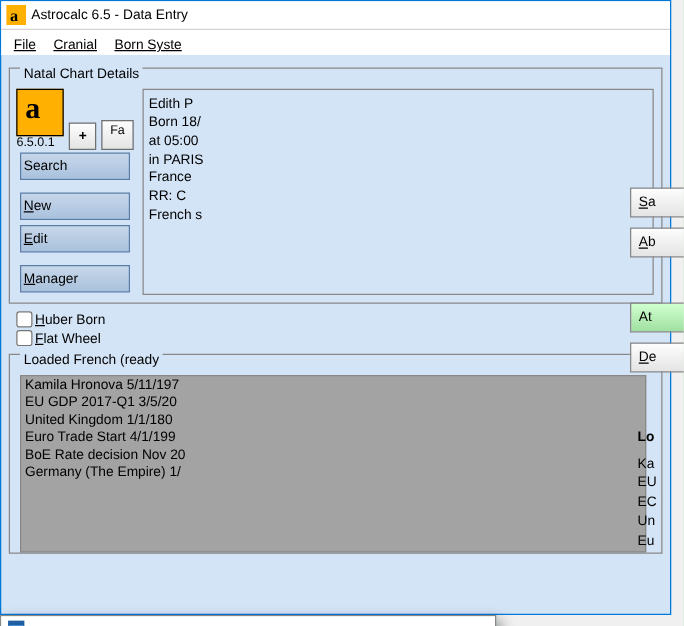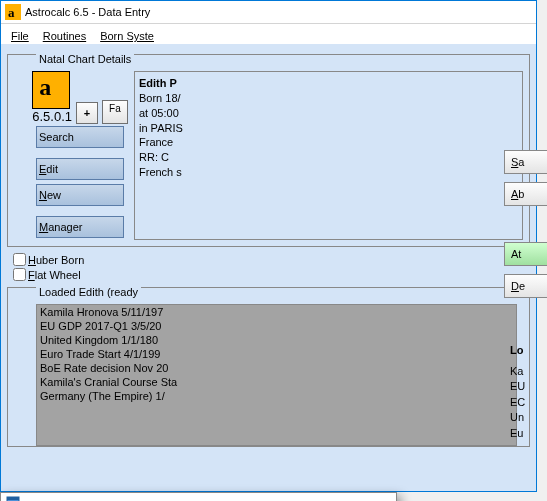--- a/index.html
+++ b/index.html
@@ -3,31 +3,31 @@
 <meta charset="utf-8">
 <style>
 body{margin:0;font-family:"Segoe UI",Tahoma,sans-serif;font-size:11px;color:#000;background:#f0f0f0;overflow:hidden;width:547px;height:501px;position:relative}
 .main-win{left:12px;top:10px;width:535px;height:490px;background:#d4e4f7;border:1px solid #0078d7}
 .titlebar{background:#fff;height:22px;border-bottom:1px solid #d4d4d4;display:flex;align-items:center;padding-left:4px;font-size:11px}
 .titlebar img,.icon-box{width:16px;height:16px;margin-right:4px}
 .menubar{background:#fff;height:20px;display:flex;align-items:flex-end;padding-left:6px;gap:6px}
 .menu-item{padding:2px 4px;cursor:default}
 .u{text-decoration:underline}
 .fieldset-label{position:relative;top:-6px;background:#d4e4f7;padding:0 3px;margin-left:6px;font-size:11px}
-.fieldset{border:1px solid #888;margin:6px;padding:4px 6px 6px 22px}
+.fieldset{border:1px solid #888;margin:6px;padding:4px 6px 6px 2px}
 .logo{display:inline-block;width:36px;height:36px;background:#ffb000;border:1px solid #000;position:relative;vertical-align:top}
 .logo:after{content:"a";position:absolute;left:6px;top:2px;font-size:24px;font-weight:bold;font-family:serif;color:#000}
-.ver{font-size:13px;display:block;text-align:center}
+.ver{font-size:10px;display:block;}
 .btn{background:linear-gradient(#fdfdfd,#e4e4e4);border:1px solid #707070;padding:2px 4px;text-align:center;cursor:default;font-size:10px}
 .btn-blue{background:linear-gradient(#c7d7ea,#a9c1dd);border:1px solid #5a7ca8;color:#000;width:82px;padding:4px 2px;margin:2px 0}
 .btn-plus{background:linear-gradient(#fdfdfd,#e4e4e4);border:1px solid #707070;width:20px;height:20px;display:inline-flex;align-items:center;justify-content:center;font-weight:bold}
 .left-col{display:flex;flex-direction:column;align-items:center;width:100px}
 .details-area{display:flex}
 .info-box{flex:1;border:1px solid #888;background:#d4e4f7;padding:4px;font-size:11px;line-height:1.35;margin-left:4px}
-.info-box b{font-weight:bold}
+.info-box b{font-weight:normal}
 .chk{display:flex;align-items:center;margin:2px 12px;font-size:11px}
 .chk input{margin:0 2px 0 0}
 .list{background:#a3a3a3;border:1px solid #888;margin:0 6px;height:140px;overflow:hidden;font-size:11px}
 .list div{padding:1px 3px;white-space:nowrap}
 .group-win{left:168px;top:20px;width:395px;height:480px;background:#b6e8b6;border:1px solid #888;box-shadow:4px 4px 10px rgba(0,0,0,0.4)}
 .side-btns{position:absolute;right:-5px;top:150px;display:flex;flex-direction:column;gap:8px}
 .side-btn{background:linear-gradient(#fdfdfd,#e4e4e4);border:1px solid #888;width:40px;height:22px;display:flex;align-items:center;padding-left:6px;font-size:11px}
 svg.app-ico{width:16px;height:16px}
 </style>
 </head>
@@ -36,40 +36,40 @@
 <div class="main-win">
   <div class="titlebar">
     <span class="icon-box"><svg class="app-ico" viewBox="0 0 16 16">
           <rect width="16" height="16" fill="#ffb000"></rect>
           <text x="3" y="13" font-size="13" font-family="serif" font-weight="bold">a</text>
         </svg></span>
     <span>Astrocalc 6.5 - Data Entry</span>
   </div>
   <div class="menubar">
     <span class="menu-item"><span class="u">File</span></span>
-    <span class="menu-item"><span class="u">Routines</span></span>
+    <span class="menu-item"><span class="u">Cranial</span></span>
     <span class="menu-item"><span class="u">Born Syste</span></span>
   </div>
 
   <div class="fieldset" style="margin-top:10px">
     <span class="fieldset-label">Natal Chart Details</span>
     <div class="details-area">
       <div class="left-col">
         <div style="display:flex;align-items:flex-end;gap:4px">
           <div>
             <span class="logo"></span>
             <span class="ver">6.5.0.1</span>
           </div>
           <span class="btn-plus">+</span>
           <span class="btn" style="height:18px;padding:2px 6px">Fa</span>
         </div>
         <div class="btn-blue">Search</div>
         <div style="height:6px"></div>
+        <div class="btn-blue"><span class="u">N</span>ew</div>
         <div class="btn-blue"><span class="u">E</span>dit</div>
-        <div class="btn-blue"><span class="u">N</span>ew</div>
         <div style="height:6px"></div>
         <div class="btn-blue"><span class="u">M</span>anager</div>
       </div>
       <div class="info-box">
         <b>Edith P</b><br>
         <span>Born 18/</span><br>
         <span>at 05:00</span><br>
         <span>in PARIS</span><br>
         <span>France</span><br>
         <span>RR:  C</span><br>
@@ -83,28 +83,27 @@
       <span class="u">H</span>
       <span>uber Born</span>
     </label>
   <label class="chk">
       <input type="checkbox" style="">
       <span class="u">F</span>
       <span>lat Wheel</span>
     </label>
 
   <div class="fieldset" style="padding-bottom:0">
-    <span class="fieldset-label">Loaded Edith (ready</span>
+    <span class="fieldset-label">Loaded French (ready</span>
     <div class="list">
       <div>Kamila Hronova   5/11/197</div>
       <div>EU GDP 2017-Q1   3/5/20</div>
       <div>United Kingdom   1/1/180</div>
       <div>Euro Trade Start   4/1/199</div>
       <div>BoE Rate decision Nov 20</div>
-      <div>Kamila's Cranial Course Sta</div>
       <div>Germany (The Empire)   1/</div>
     </div>
   </div>
 </div>
 
 <div class="group-win">
   <div style="height:16px;background:#fff;border-bottom:1px solid #eee">
     <svg class="app-ico" style="margin:1px 0 0 4px" viewBox="0 0 16 16">
         <rect x="2" y="3" width="12" height="10" fill="#4a90d9" stroke="#2060a0"></rect>
         <rect x="2" y="3" width="12" height="3" fill="#2060a0"></rect>

